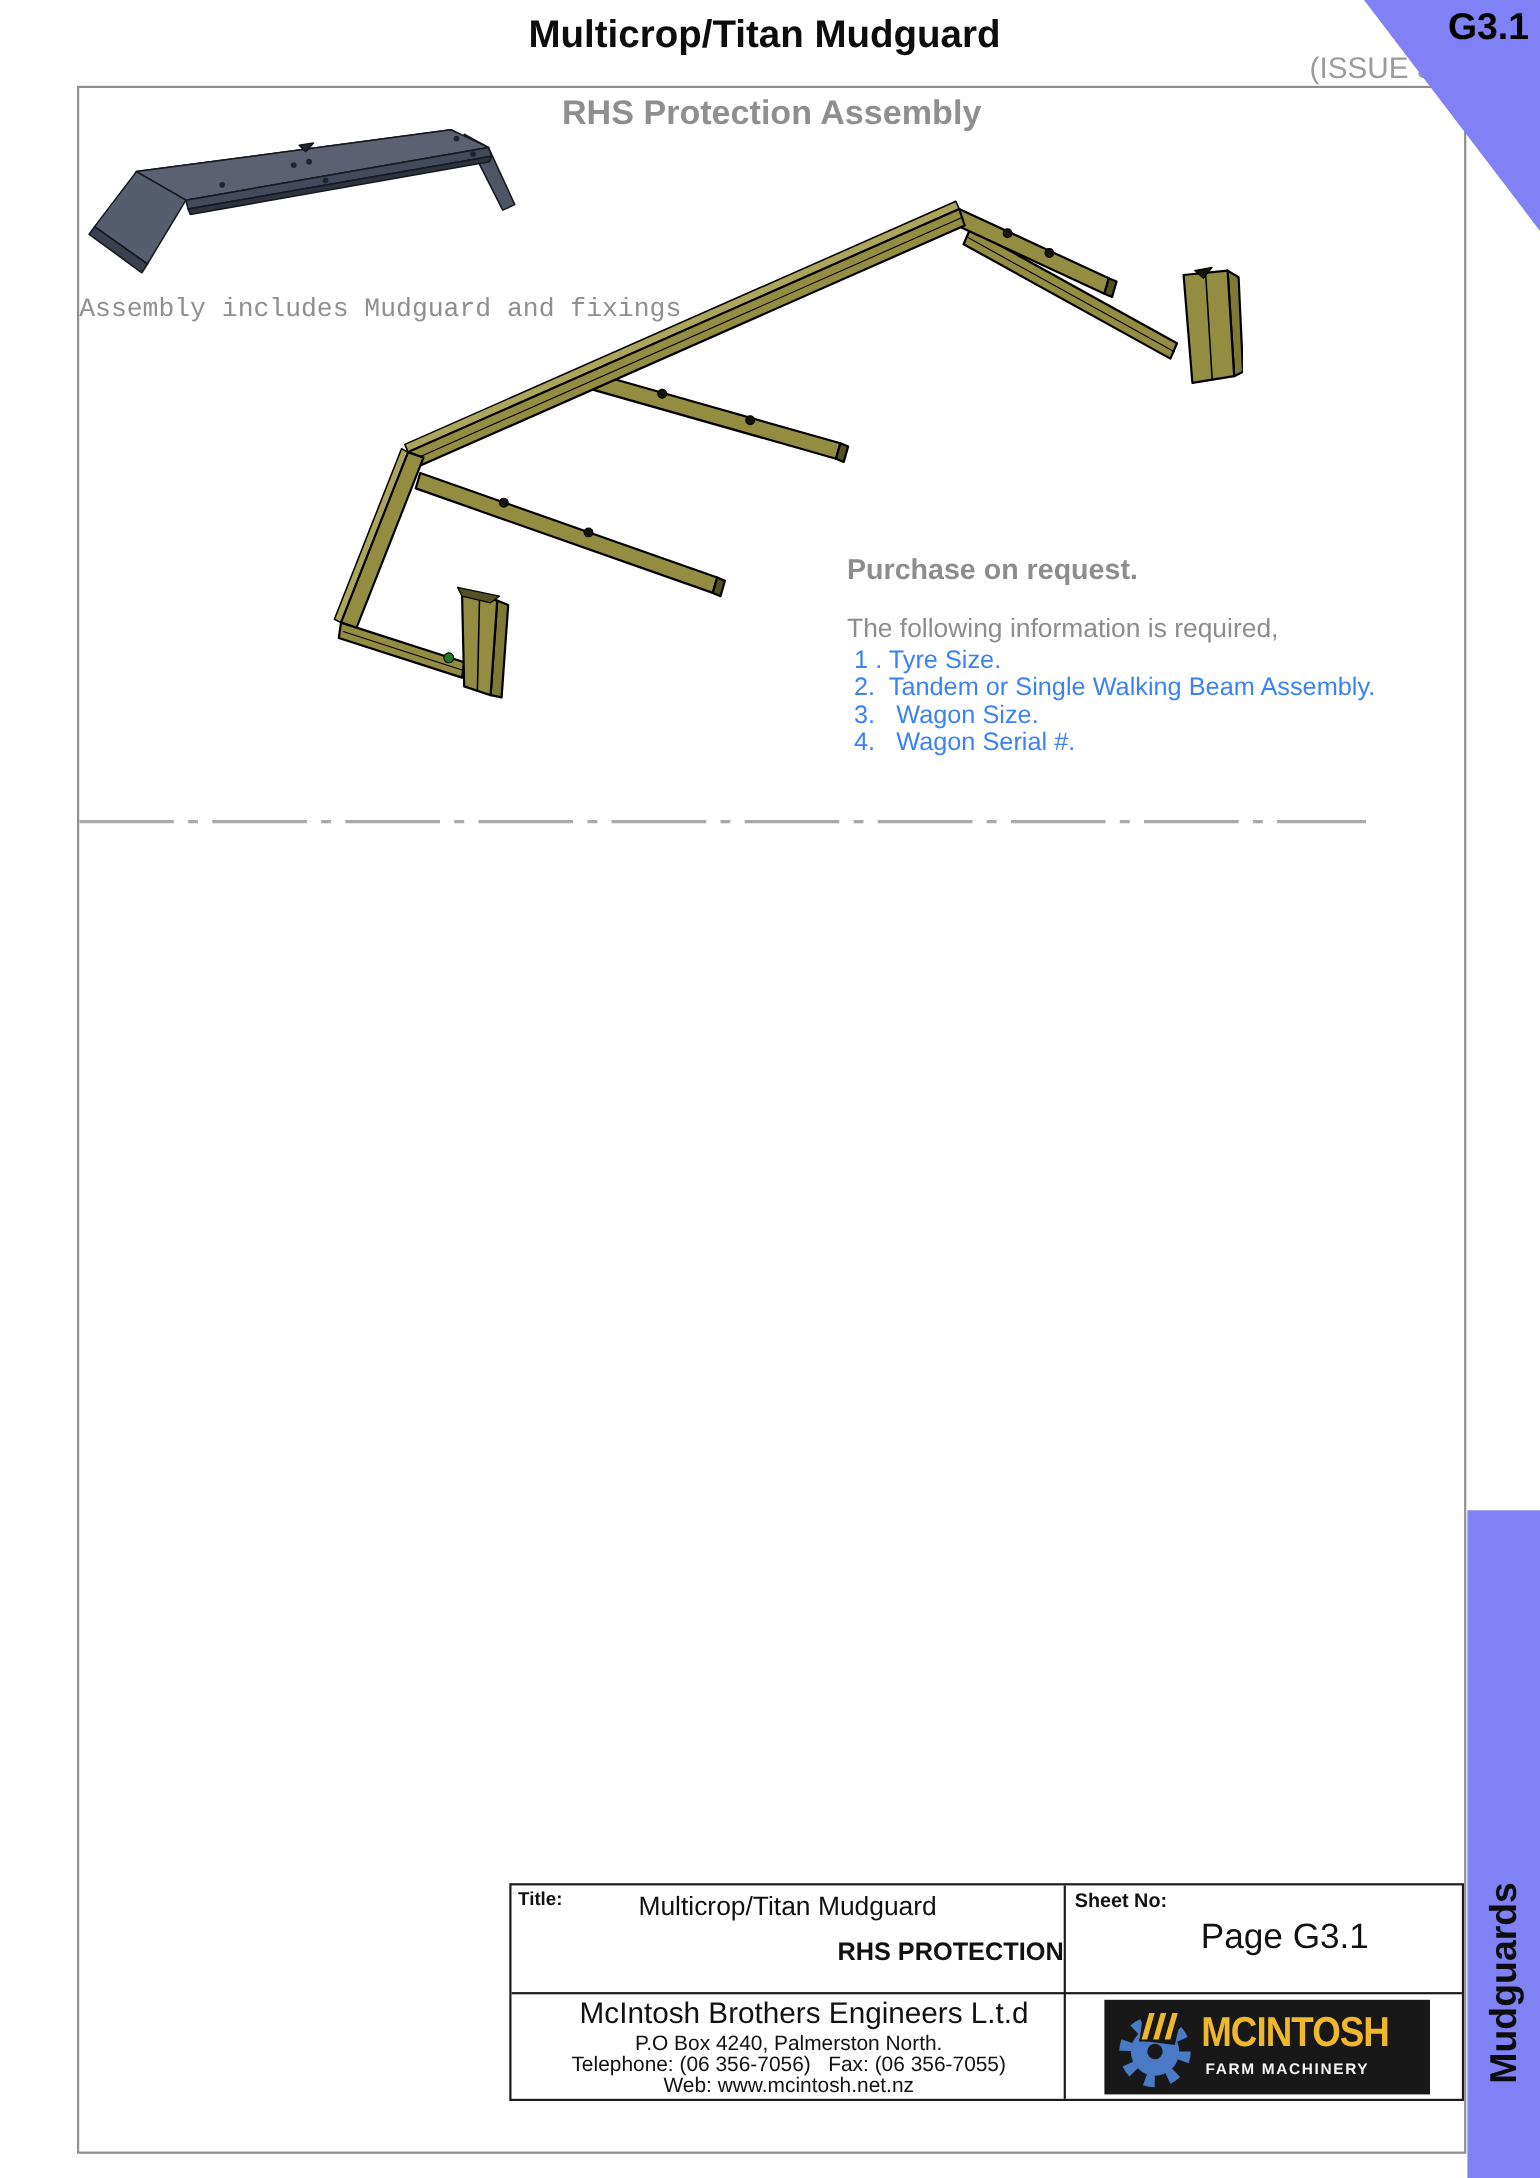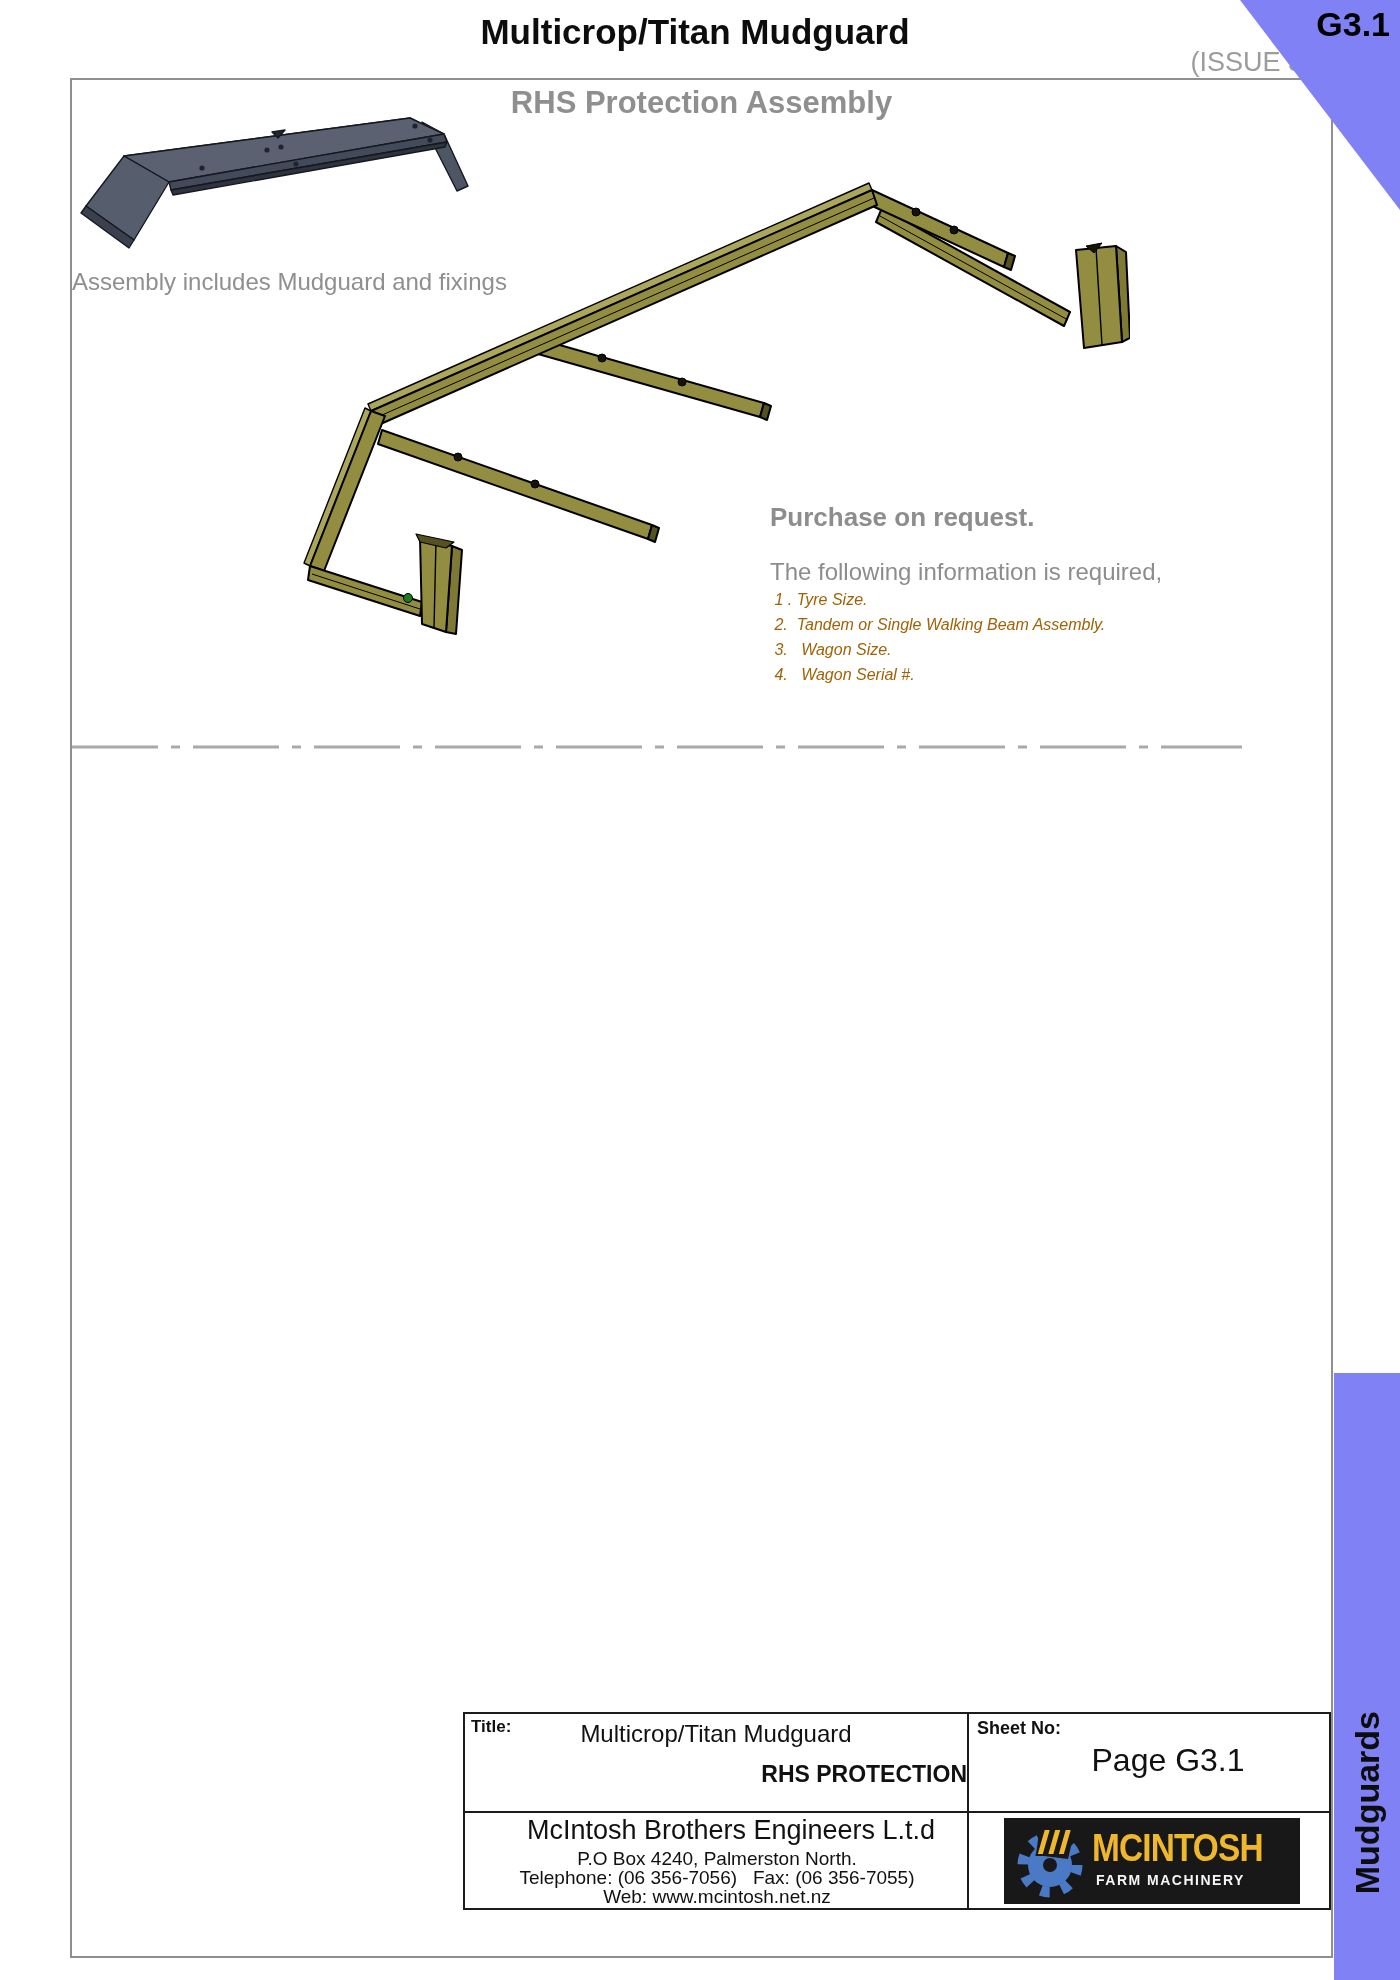--- a/index.html
+++ b/index.html
@@ -16,26 +16,26 @@
     font-size:27px;color:#9c9c9c;}
   [data-name="content-box"]{left:70px;top:78px;width:1263px;height:1880px;
     border:2px solid #8f8f8f;background:transparent;}
   [data-name="corner-triangle"]{left:1238px;top:0;width:162px;height:212px;}
   [data-name="corner-label"]{right:10px;top:5px;font-size:34px;font-weight:bold;color:#000;z-index:5;}
 
   [data-name="rhs-heading"]{left:70px;top:85px;width:1263px;text-align:center;
     font-size:31px;font-weight:bold;color:#8f8f8f;}
 
   [data-name="mudguard-drawing"]{left:72px;top:90px;width:450px;height:175px;}
-  [data-name="assembly-note"]{left:72px;top:268px;font-size:24px;color:#8f8f8f;white-space:pre;}
+  [data-name="assembly-note"]{left:72px;top:268px;font-size:24px;color:#8f8f8f;white-space:pre;font-family:Liberation Mono, monospace;}
   [data-name="frame-drawing"]{left:230px;top:150px;width:900px;height:520px;}
 
   [data-name="purchase-heading"]{left:770px;top:502px;font-size:26px;font-weight:bold;color:#8d8d8d;}
   [data-name="info-intro"]{left:770px;top:558px;font-size:24px;color:#8d8d8d;white-space:pre;}
-  [data-name="info-list"]{left:770px;top:587px;font-size:16px;color:#a16207;line-height:25px;font-style:italic;}
+  [data-name="info-list"]{left:770px;top:587px;font-size:23px;color:#3b82f6;line-height:25px;}
   [data-name="info-list"] div{position:static;white-space:pre;}
 
   [data-name="section-divider"]{left:72px;top:744px;width:1170px;height:6px;}
 
   
   [data-name="title-block"]{left:463px;top:1712px;width:868px;height:198px;
     border:2px solid #1c1c1c;background:#fff;}
   [data-name="title-block-vline"]{left:502px;top:0;width:2px;height:194px;background:#1c1c1c;}
   [data-name="title-block-hline"]{left:0;top:97px;width:864px;height:2px;background:#1c1c1c;}
   [data-name="title-label"]{left:6px;top:3px;font-size:17px;font-weight:bold;}

